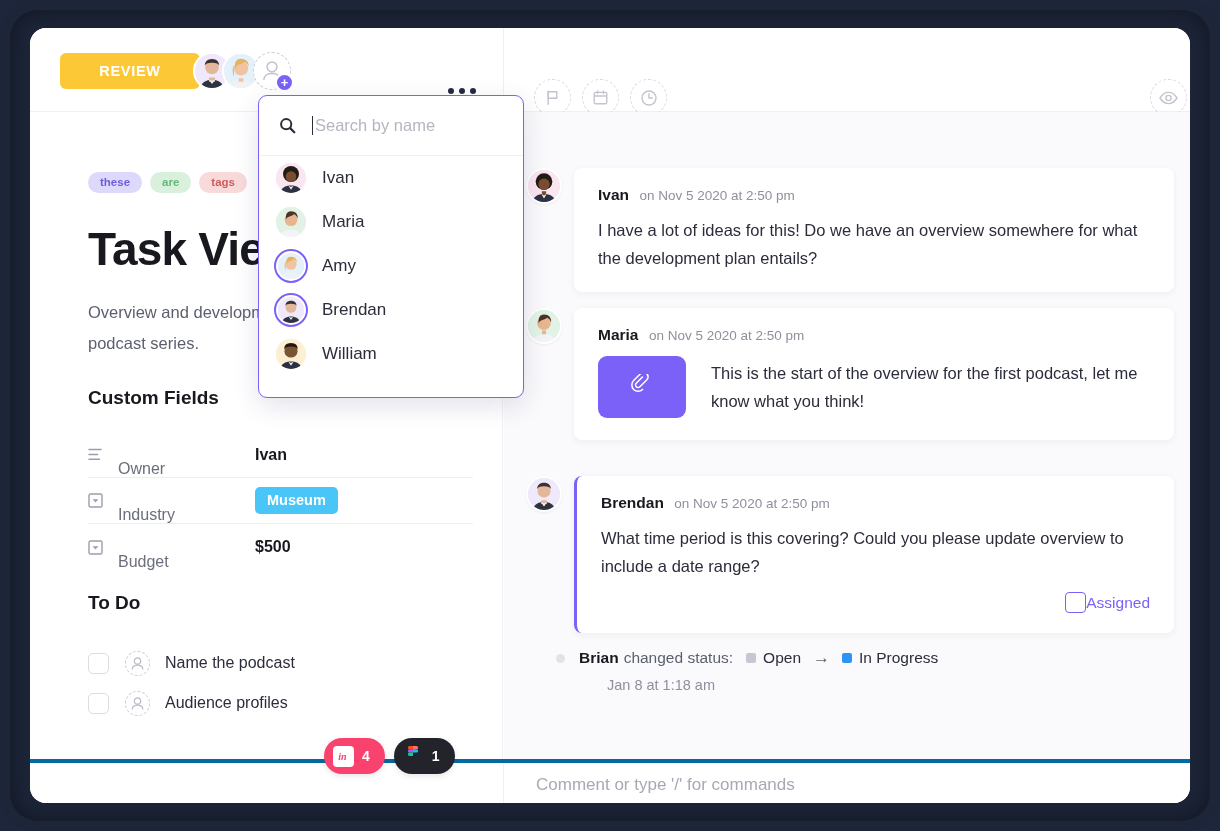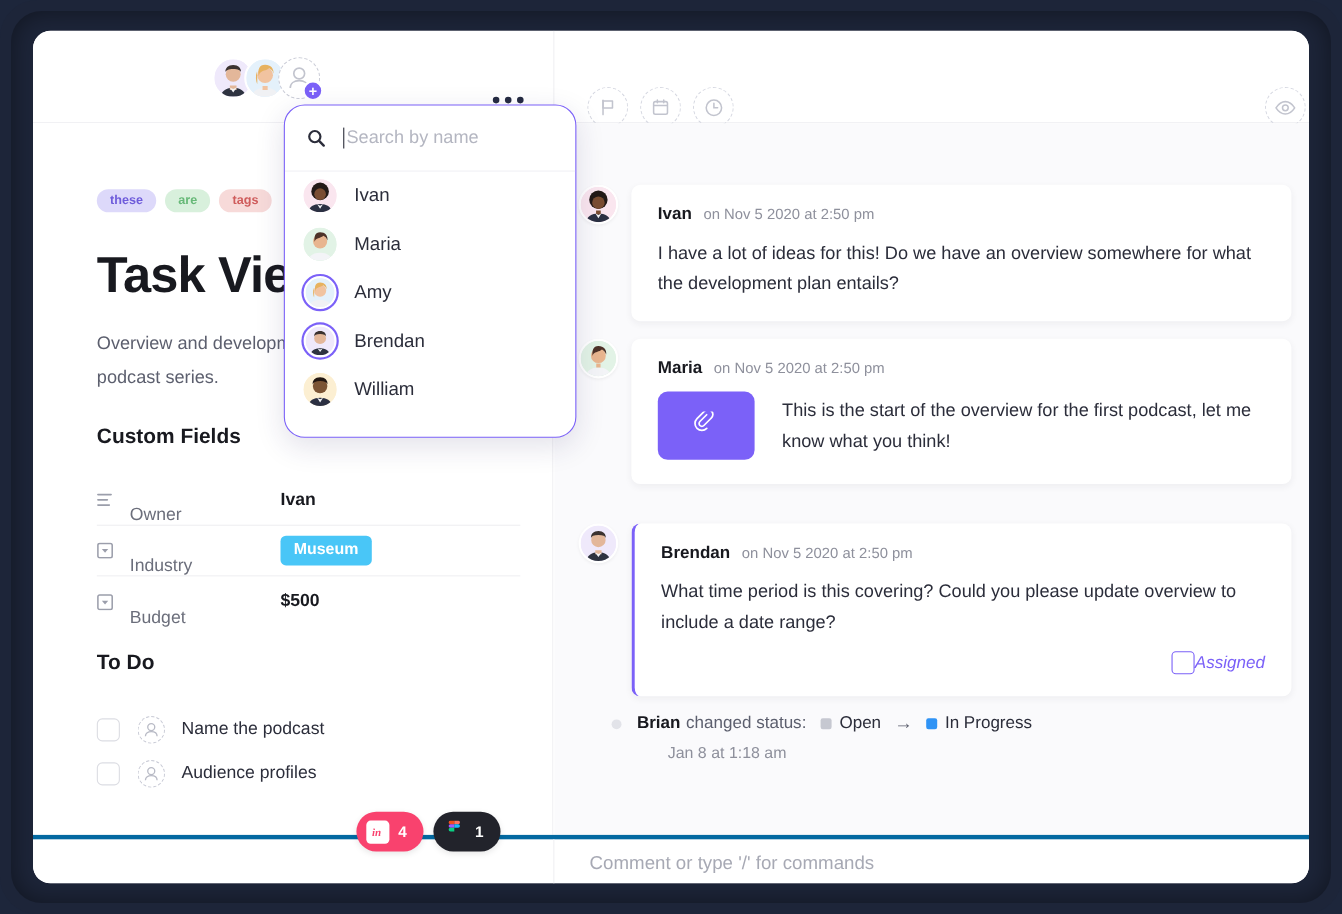--- a/index.html
+++ b/index.html
@@ -172,21 +172,21 @@
   .cm-name { font-size: 15.5px; font-weight: bold; color: #18191f; }
   .cm-time { font-size: 13.5px; color: #8e909c; margin-left: 6px; }
   .cm-body { font-size: 16.5px; line-height: 28px; color: #2b2d3a; }
   .attach-tile {
     width: 88px; height: 62px; border-radius: 9px;
     background: #7b61f8; flex: none;
     display: flex; align-items: center; justify-content: center;
   }
   .assigned-row {
     display: flex; align-items: center; justify-content: flex-end;
-    margin-top: 12px; gap: 0; font-style: italic;
+    margin-top: 12px; gap: 0;
   }
   .assigned-box {
     width: 21px; height: 21px; border: 1.6px solid #7b61f8;
     border-radius: 4px; cursor: pointer;
   }
   .assigned-label { font-size: 15.5px; color: #7b61f8; }
 
   #status-entry { position: absolute; left: 75px; top: 536px; }
   .status-dot-sm {
     position: absolute; left: -23px; top: 6px;
@@ -227,21 +227,21 @@
     background: transparent; font-size: 17px; color: #0f172a;
     font-family: "Liberation Sans", sans-serif;
   }
   #comment-input::placeholder { color: #a7a9b4; }
 
   
   #assignee-dropdown {
     position: absolute; left: 228px; top: 67px;
     width: 266px; height: 303px;
     background: #fff; border: 1.5px solid #7b61f8;
-    border-radius: 19px; box-shadow: 0 8px 26px rgba(40,30,90,.13);
+    border-radius: 9px; box-shadow: 0 8px 26px rgba(40,30,90,.13);
     z-index: 40; overflow: hidden;
   }
   #dd-search-row {
     height: 60px; display: flex; align-items: center;
     padding: 0 0 0 20px; border-bottom: 1px solid #f1f1f5;
   }
   #dd-search-input {
     border: none; outline: none; margin-left: 16px;
     font-size: 16.5px; width: 185px; color: #2b2d3a;
     font-family: "Liberation Sans", sans-serif;
@@ -262,20 +262,21 @@
 </style>
 </head>
 <body>
 
 <div id="frame">
   <div id="frame-inner-shadow"></div>
 
   <div id="app-card">
 
     <div id="header">
+      <button id="review-btn">REVIEW</button>
 
       <div id="assignee-stack">
         <div class="av" style="background:#efe9fb">
           <svg viewBox="0 0 38 38">
               <rect width="38" height="38" fill="#efe9fb"></rect>
               <circle cx="19" cy="15" r="7.6" fill="#e3b79a"></circle>
               <path d="M19 5.6c5.2 0 8.2 3.2 8 7.6-.4-2.1-3.2-3.4-8-3.4s-7.6 1.3-8 3.4c-.2-4.4 2.8-7.6 8-7.6z" fill="#3b3230"></path>
               <path d="M6 38c1.2-6.2 6.4-9.2 13-9.2S30.8 31.8 32 38z" fill="#2e3340"></path>
               <path d="M15.6 26.4h6.8V31h-6.8z" fill="#e3b79a"></path>
               <path d="M19 33.6l-3.6-5 3.6 1.6 3.6-1.6z" fill="#f2f3f6"></path>

